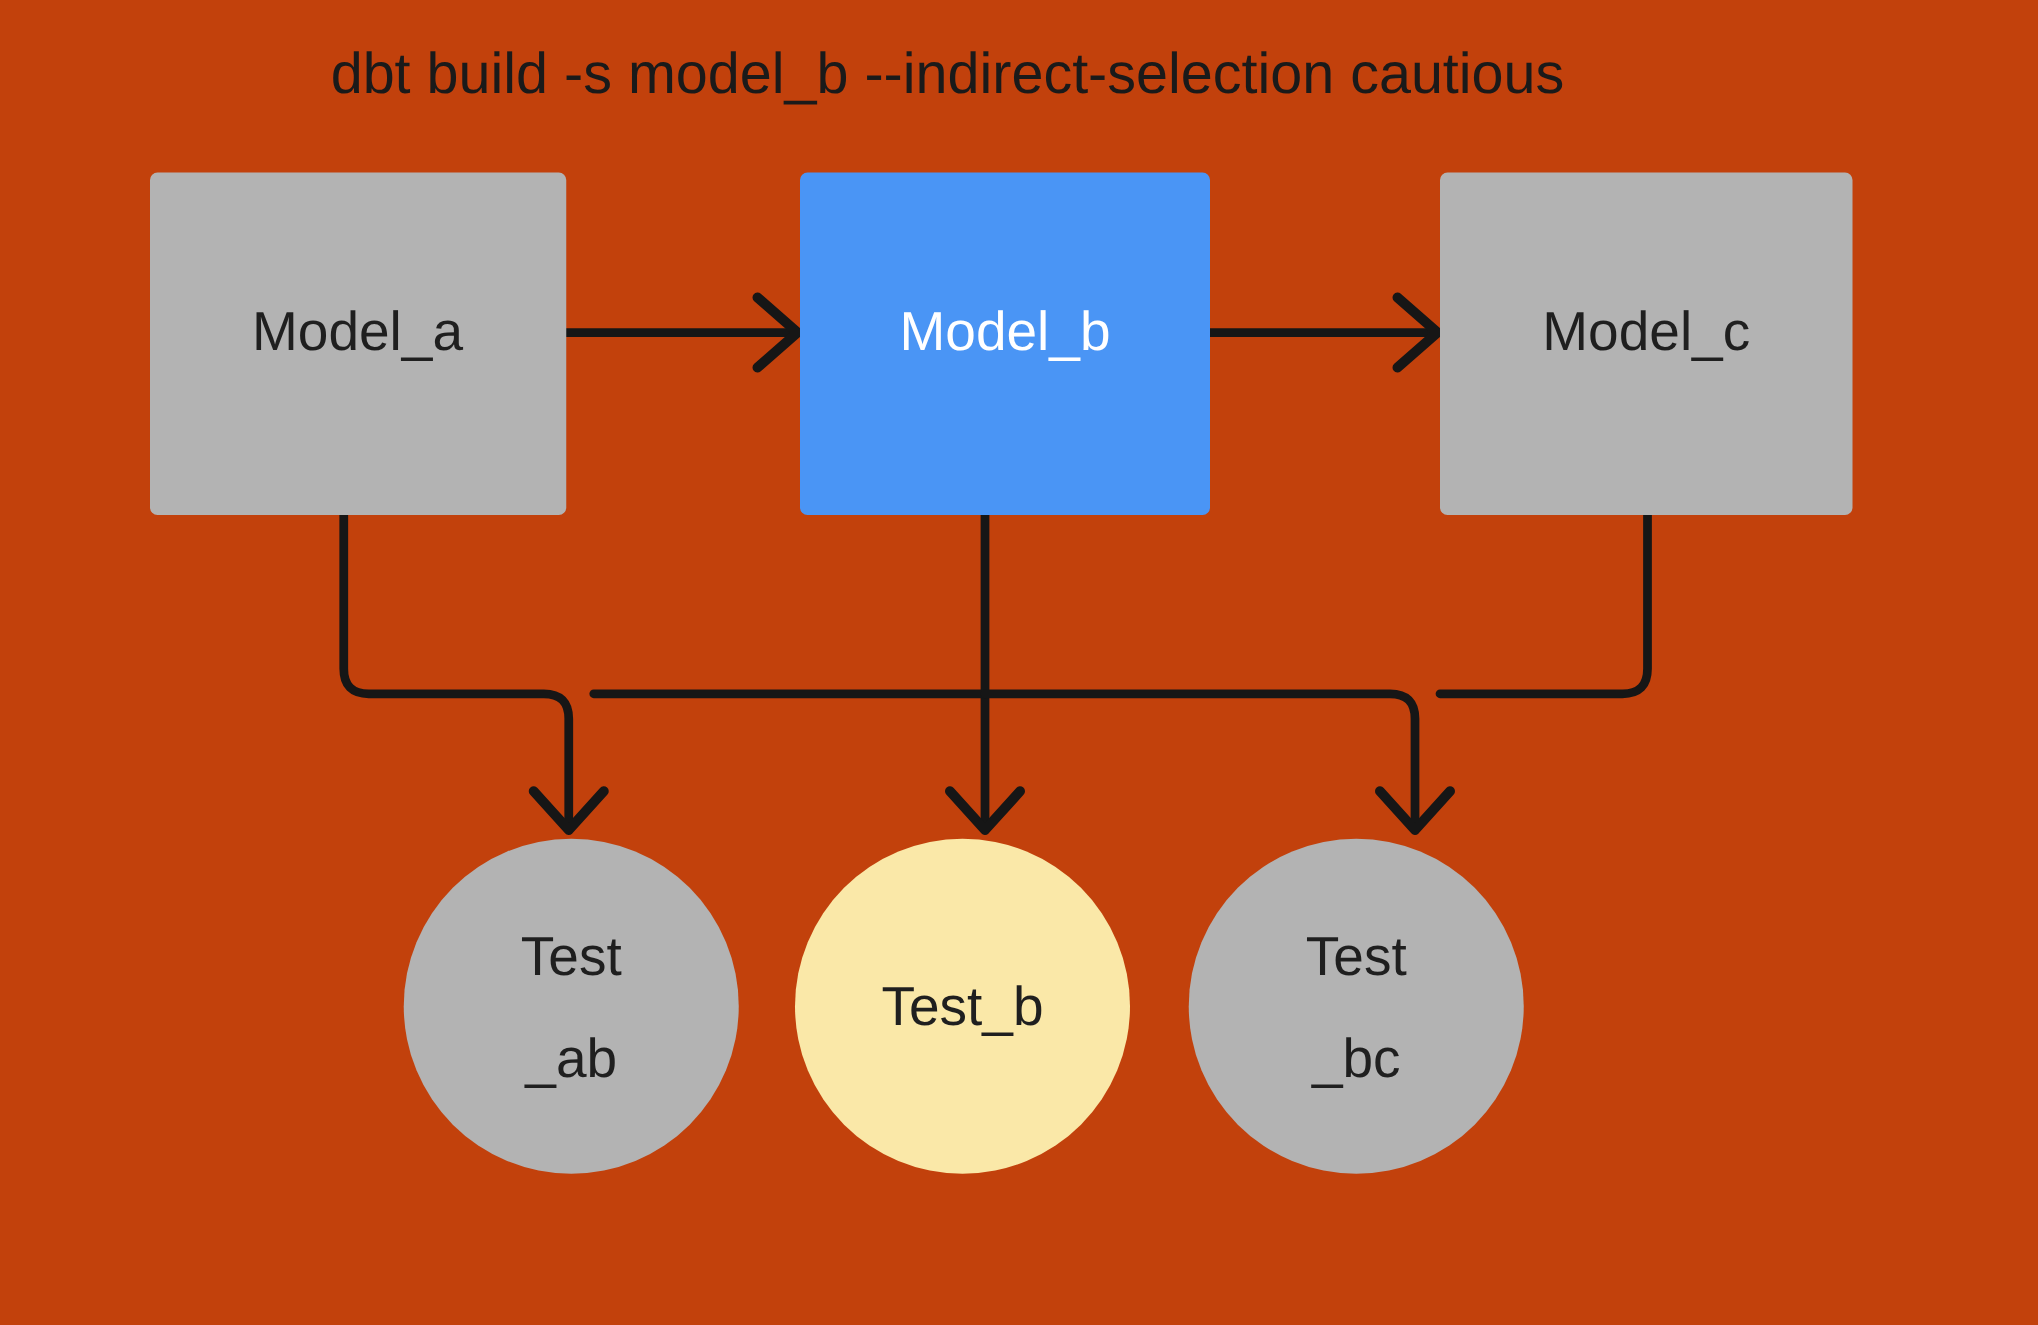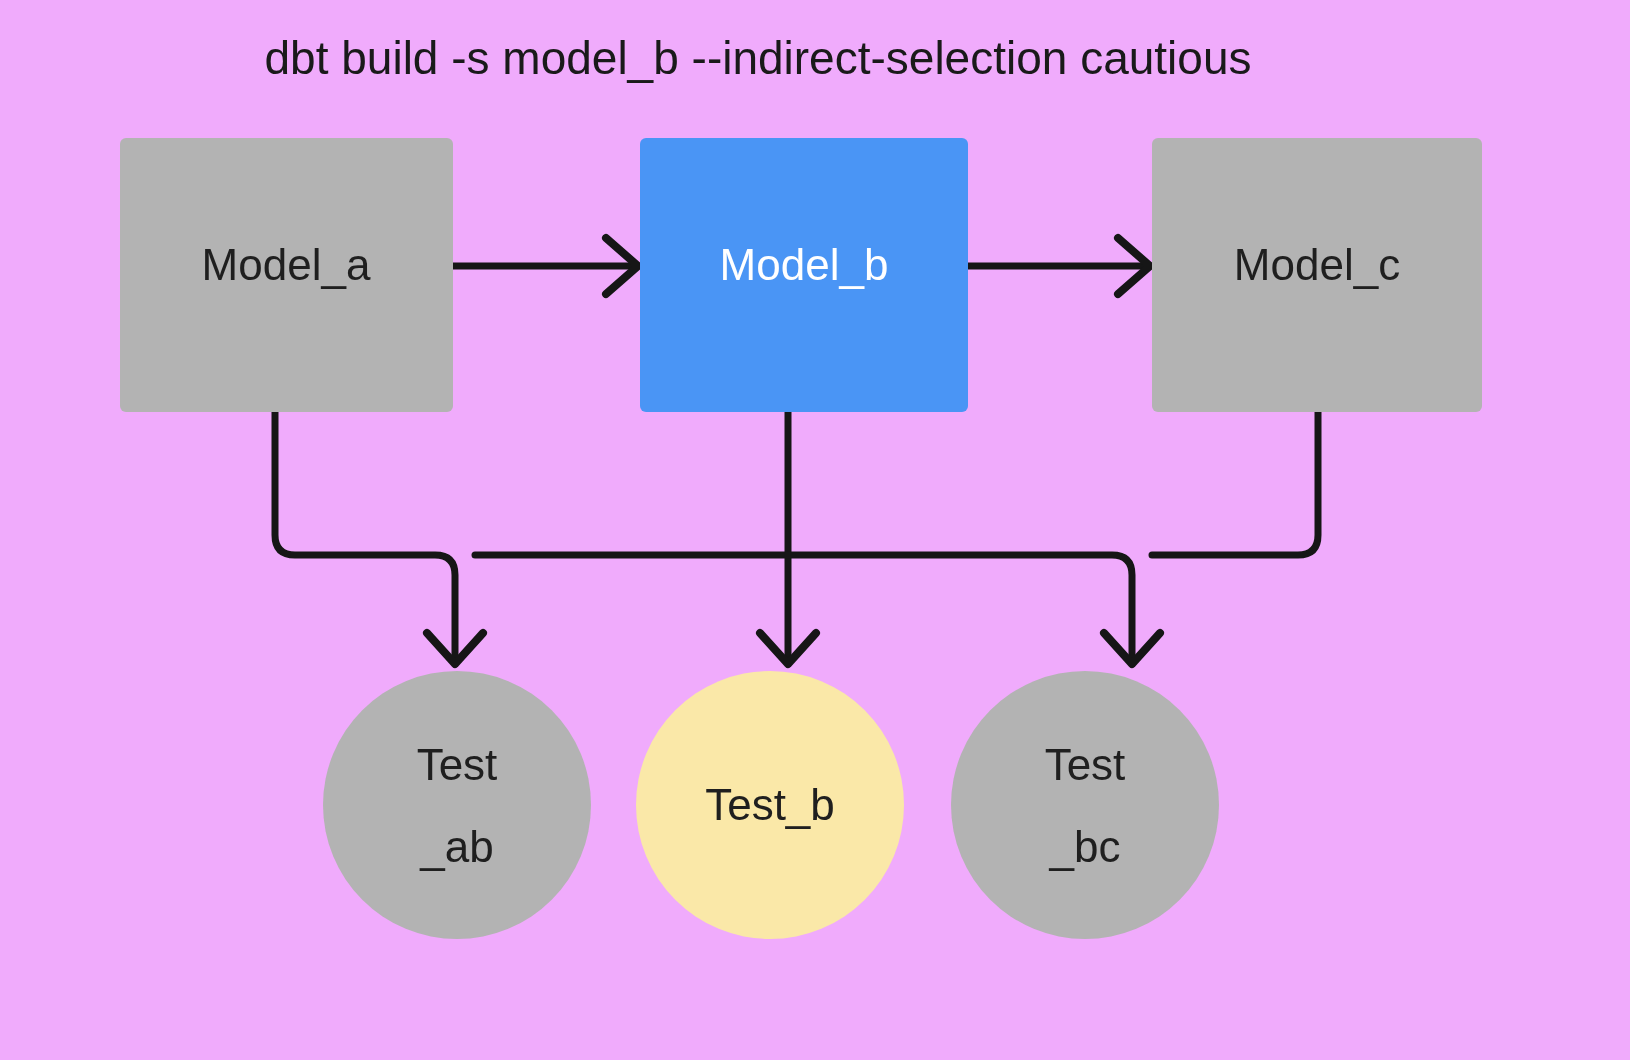--- a/index.html
+++ b/index.html
@@ -10,21 +10,21 @@
   body {
     width: 1630px;
     height: 1060px;
     font-family: "Liberation Sans", sans-serif;
     overflow: hidden;
   }
   #diagram-root {
     position: relative;
     width: 1630px;
     height: 1060px;
-    background: #f0abfc;
+    background: #c2410c;
     text-decoration: underline;
   }
   svg.canvas {
     position: absolute;
     top: 0;
     left: 0;
     width: 1630px;
     height: 1060px;
     display: block;
   }

